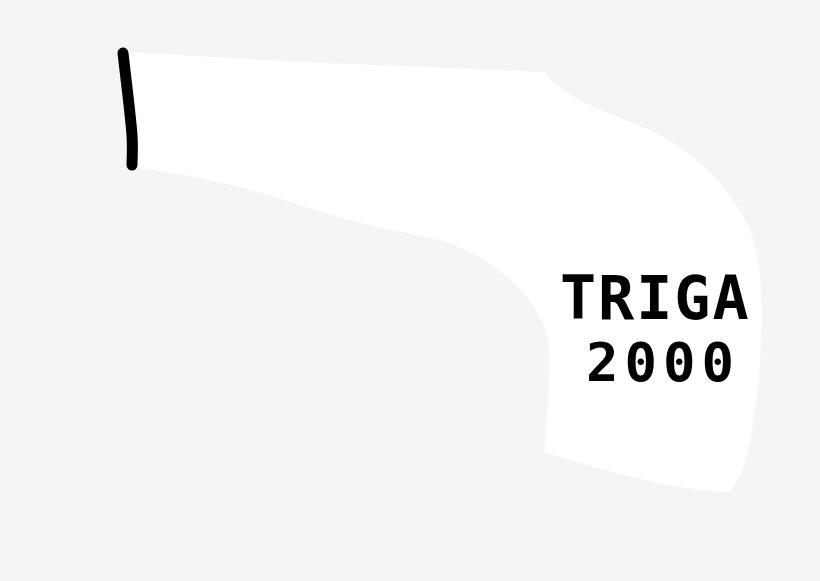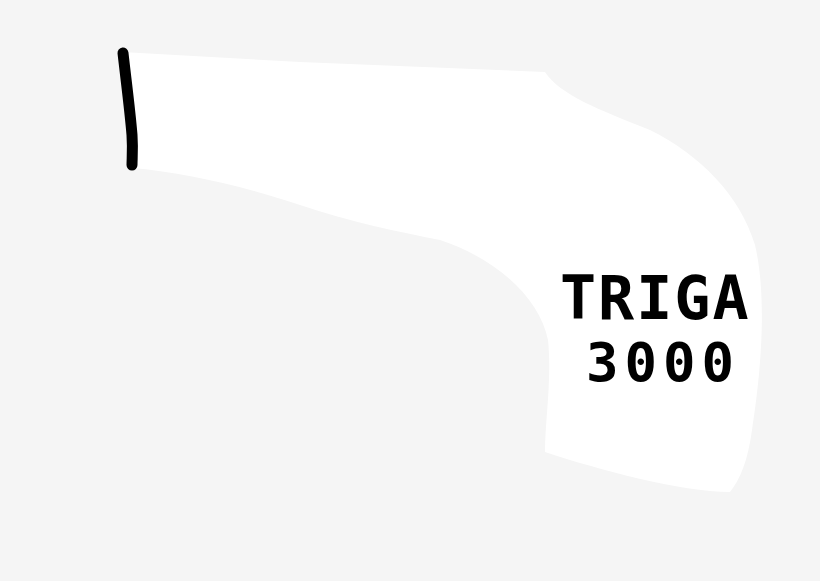--- a/index.html
+++ b/index.html
@@ -26,15 +26,15 @@
     <path d="M122,52 L300,62 L545,72 C560,95 600,110 650,130 C700,155 740,195 755,245
          C768,300 760,380 752,430 C748,460 740,480 730,492
          C680,492 600,470 545,452 C545,420 552,380 548,340
          C540,300 500,260 440,240 C400,232 350,222 300,205
          C240,185 180,172 132,168 Z" fill="#ffffff"></path>
     <path d="M123,53 C126,80 130,110 132,135 C133,150 132,158 132,165" stroke="#000" stroke-width="11" stroke-linecap="round" fill="none"></path>
   </svg>
 
   <div class="label">
     <span class="l1">TRIGA</span>
-    <span class="l2">3000</span>
+    <span class="l2">2000</span>
   </div>
 </div>
 
 </body></html>

